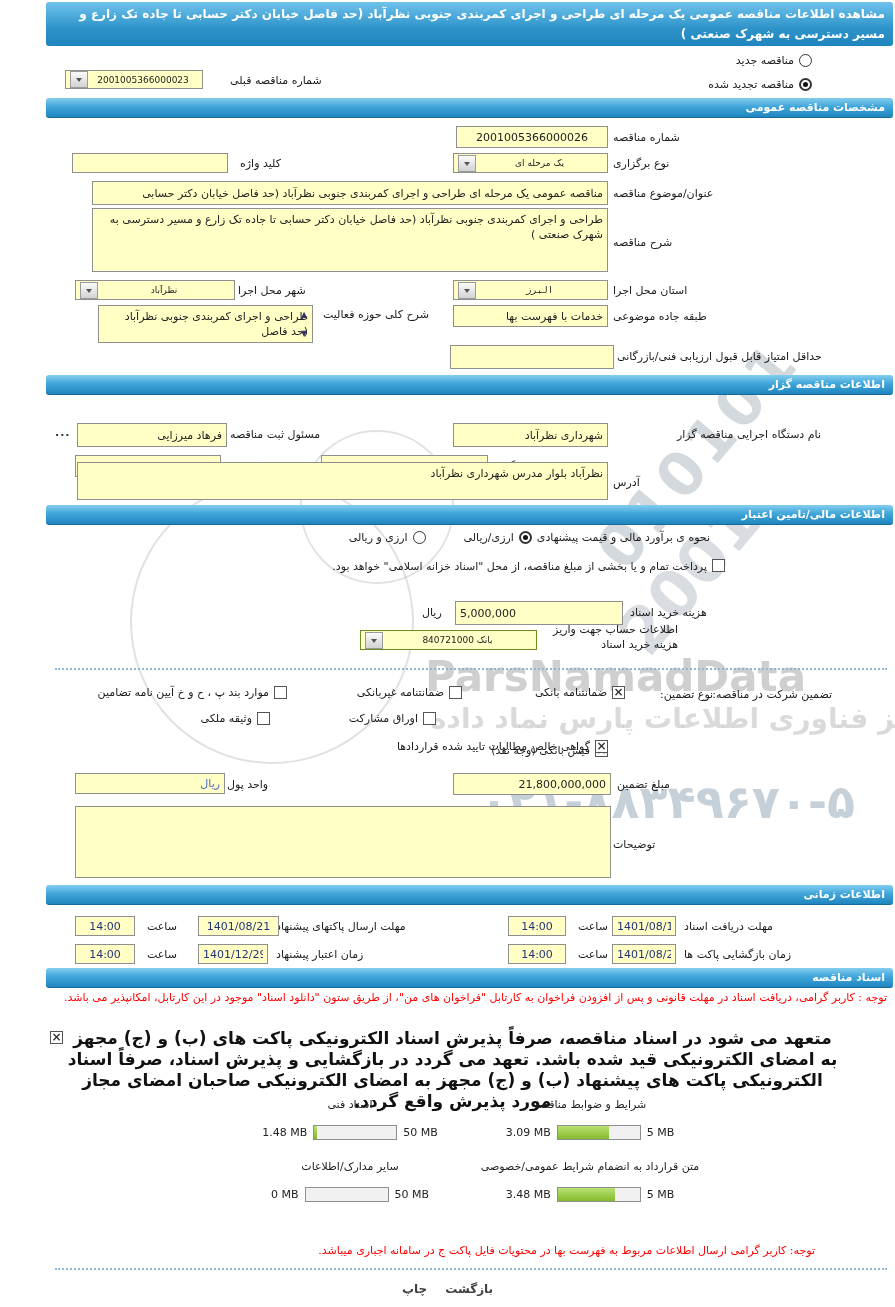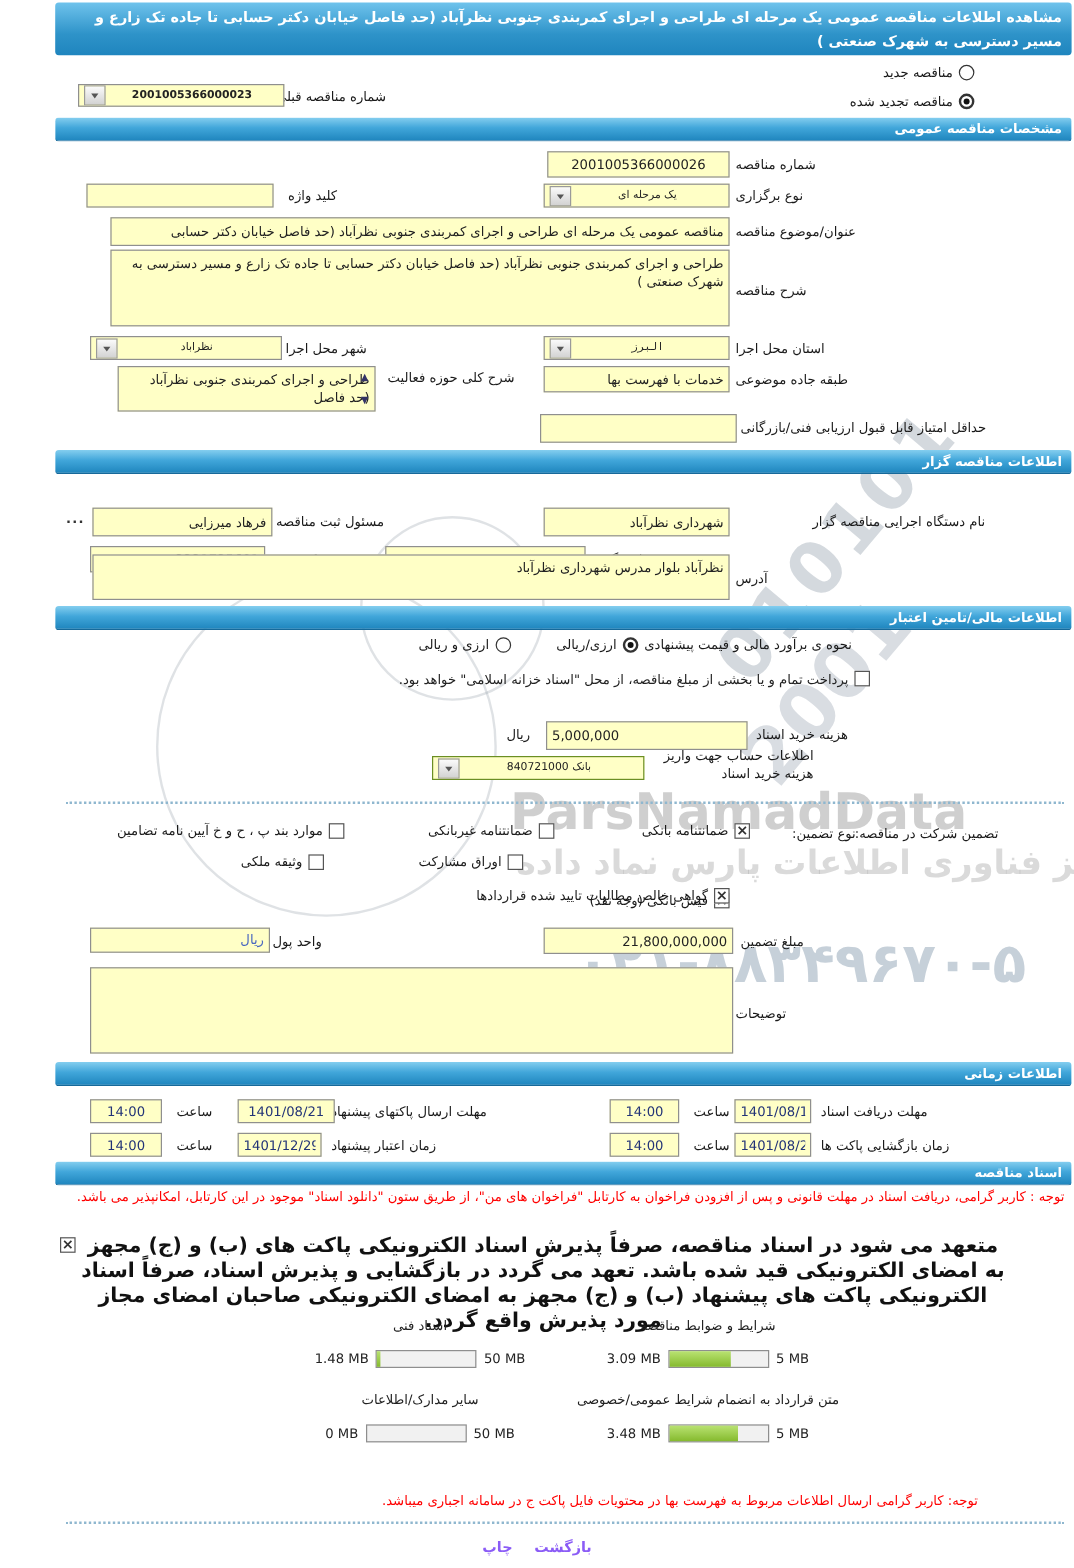--- a/index.html
+++ b/index.html
@@ -42,21 +42,21 @@
        font-size:8px;color:#336;}
   .upload{text-align:center;}
   .ulabel{font-size:11px;color:#222;}
   .bar-row{display:flex;direction:ltr;align-items:center;justify-content:center;gap:6px;margin-top:14px;}
   .progress{width:82px;height:13px;border:1px solid #8e8e8e;background:#f1f1f1;position:relative;display:inline-block;}
   .progress .fill{position:absolute;left:0;top:0;bottom:0;background:linear-gradient(#b9e272,#85ba2e);}
   .usize,.umax{font-size:11px;color:#222;}
   .dots{font-weight:bold;color:#333;letter-spacing:1px;}
   .commit{font-weight:bold;font-size:17px;line-height:21px;text-align:center;color:#111;}
   .footer-links{text-align:center;font-size:12px;font-weight:bold;}
-  .footer-links span{color:#8b5cf6;margin:0 7px;cursor:pointer;}
+  .footer-links span{color:#404040;margin:0 7px;cursor:pointer;}
   
   .wm{pointer-events:none;position:absolute;}
   .wm-circle{border:2px solid rgba(150,160,170,.30);border-radius:50%;}
 </style>
 </head>
 <body>
 
 <div id="page">
 
   <div class="wm wm-circle" style="left:130px;top:480px;width:280px;height:280px;"></div>
@@ -71,21 +71,21 @@
 
   <div class="rrow abs" style="right:83px;top:54px;">
     <span class="radio"></span>
     <span class="lbl">مناقصه جدید</span>
   </div>
   <div class="rrow abs" style="right:83px;top:78px;">
     <span class="radio on"></span>
     <span class="lbl">مناقصه تجدید شده</span>
   </div>
   <span class="lbl abs" style="left:230px;top:74px;">شماره مناقصه قبلی</span>
-  <div class="fld combo abs" style="left:65px;top:70px;width:172px;height:19px;font-weight:bold;">
+  <div class="fld combo abs" style="left:65px;top:70px;width:138px;height:19px;">
     <span class="val sm ltr" style="flex:1;text-align:center;">2001005366000023</span>
     <span class="btn"></span>
   </div>
 
   <div class="bar abs" style="left:46px;right:2px;top:98px;">مشخصات مناقصه عمومی</div>
 
   <span class="lbl abs" style="left:613px;top:131px;">شماره مناقصه</span>
   <div class="fld abs" style="right:287px;top:126px;width:152px;height:22px;justify-content:center;">
     <span class="val ltr">2001005366000026</span>
   </div>

